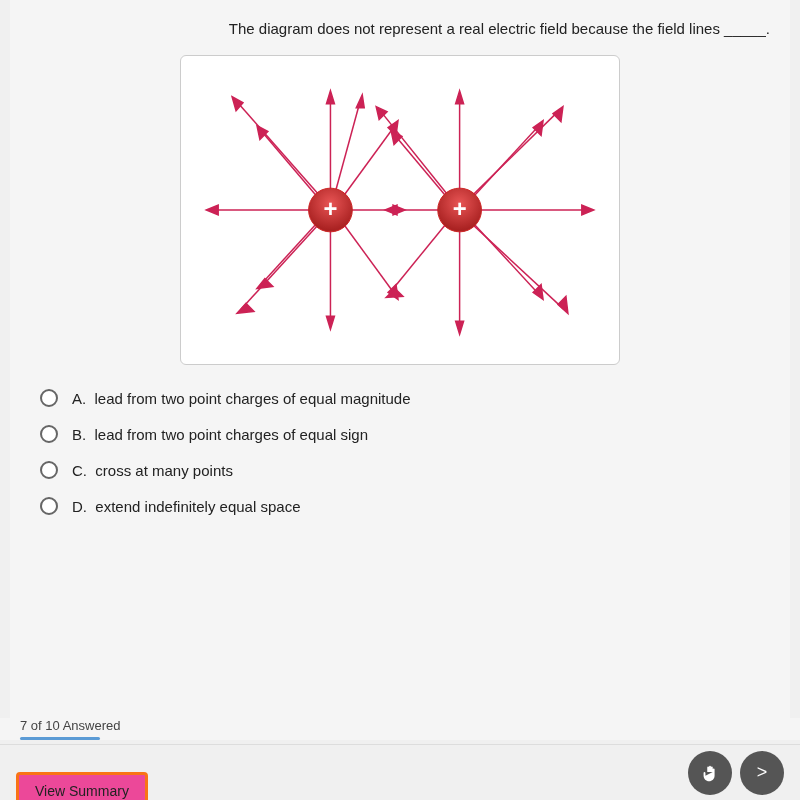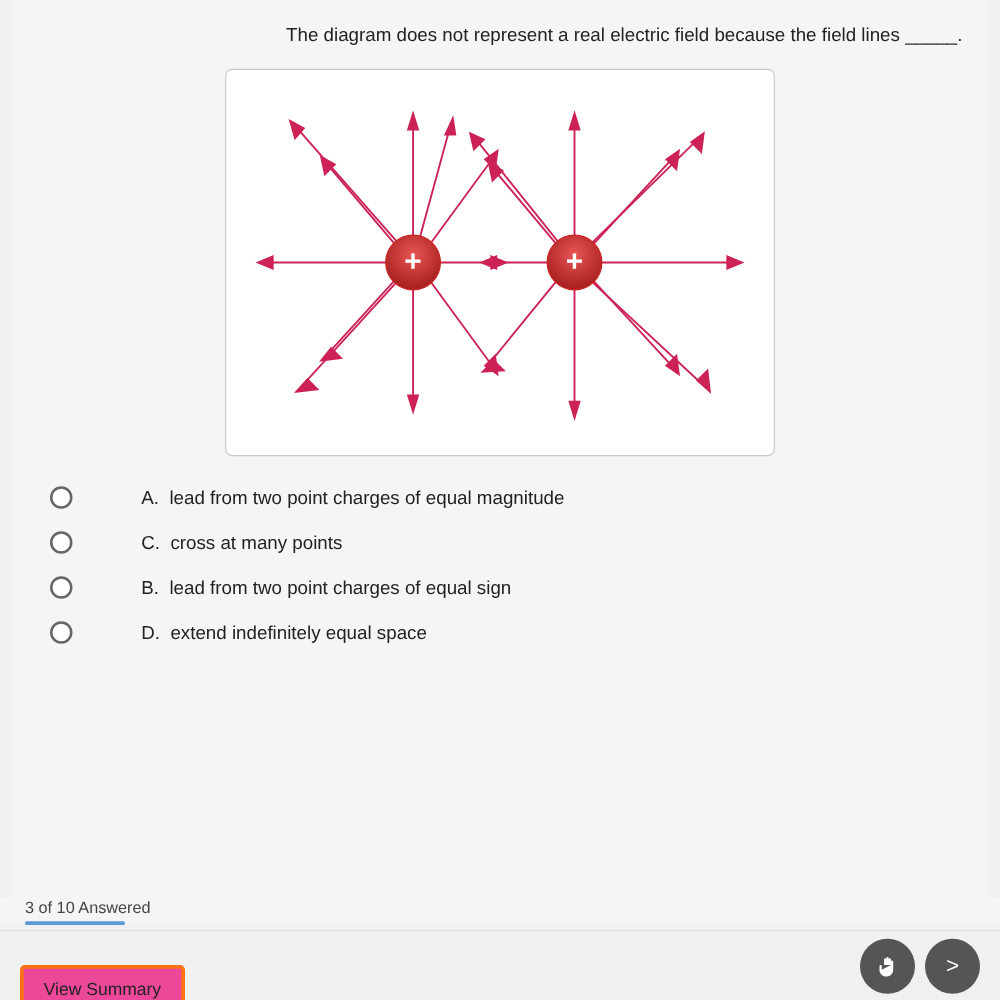--- a/index.html
+++ b/index.html
@@ -46,21 +46,20 @@
       list-style: none;
       padding: 0 10px;
     }
 
     .option-item {
       display: flex;
       align-items: center;
       margin-bottom: 18px;
       font-size: 15px;
       color: #222;
-      gap: 41px;
     }
 
     .radio-circle {
       width: 18px;
       height: 18px;
       border-radius: 50%;
       border: 2px solid #666;
       margin-right: 14px;
       flex-shrink: 0;
       background: white;
@@ -251,36 +250,36 @@
     </svg>
   </div>
 
   <ul class="options-list">
     <li class="option-item">
       <div class="radio-circle"></div>
       <span class="option-label">A.&nbsp;&nbsp;<span>lead from two point charges of equal magnitude</span></span>
     </li>
     <li class="option-item">
       <div class="radio-circle"></div>
+      <span class="option-label">B.&nbsp;&nbsp;<span>lead from two point charges of equal sign</span></span>
+    </li>
+    <li class="option-item">
+      <div class="radio-circle"></div>
       <span class="option-label">C.&nbsp;&nbsp;<span>cross at many points</span></span>
     </li>
     <li class="option-item">
       <div class="radio-circle"></div>
-      <span class="option-label">B.&nbsp;&nbsp;<span>lead from two point charges of equal sign</span></span>
-    </li>
-    <li class="option-item">
-      <div class="radio-circle"></div>
       <span class="option-label">D.&nbsp;&nbsp;<span>extend indefinitely equal space</span></span>
     </li>
   </ul>
 
 </div>
 
 <div class="progress-bar-section">
-  <p class="progress-text">3 of 10 Answered</p>
+  <p class="progress-text">7 of 10 Answered</p>
   <div class="progress-line"></div>
 </div>
 
 <div class="bottom-bar">
   <button class="view-summary-btn">View Summary</button>
   <div class="nav-buttons">
     <div class="hand-btn">
       <svg width="22" height="22" viewBox="0 0 24 24" fill="white">
         <path d="M9 11V6a1 1 0 0 1 2 0v5m0 0V5a1 1 0 0 1 2 0v6m0 0V6a1 1 0 0 1 2 0v5m0 0V8a1 1 0 0 1 2 0v7c0 3.314-2.686 6-6 6s-6-2.686-6-6v-3a1 1 0 0 1 2 0v3"></path>
       </svg>

